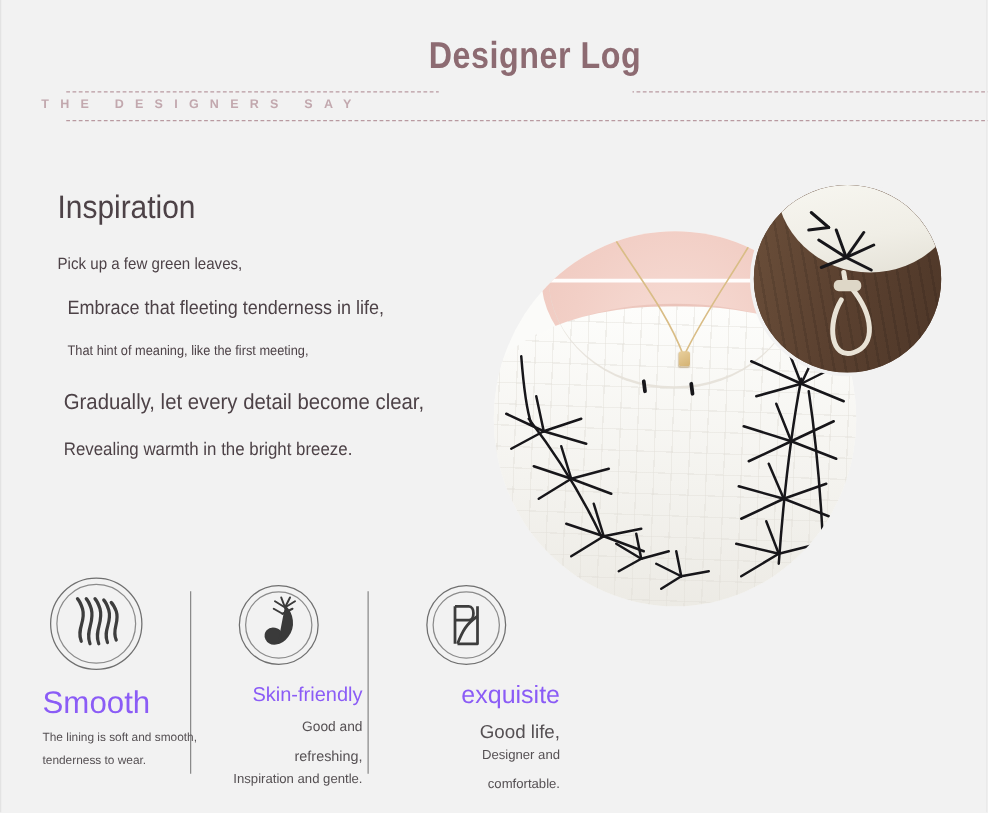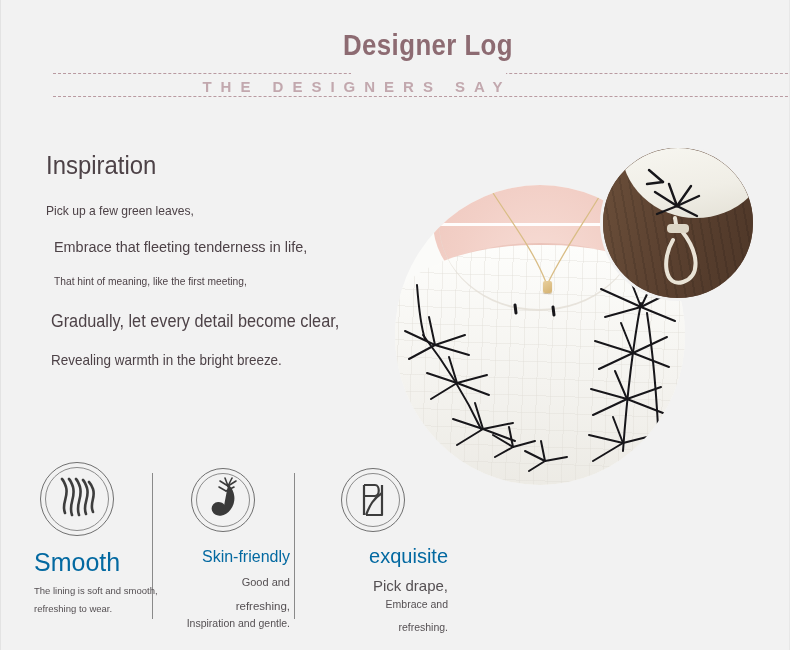--- a/index.html
+++ b/index.html
@@ -33,22 +33,22 @@
     z-index:1;
   }
   .rule-top{top:73px;}
   .rule-bottom{top:96px;}
   .rule-mask{
     position:absolute;top:66px;left:318px;width:155px;height:14px;
     background:#f2f2f2;z-index:2;
   }
   .subtitle{
     position:absolute;left:0;top:78px;width:648px;
-    text-align:center;
-    font-size:15px;font-weight:bold;
+    text-align:left;
+    font-size:10px;font-weight:bold;
     letter-spacing:9px;
     color:#c2a8ae;
     z-index:3;
   }
 
   
   .inspiration{position:absolute;left:46px;top:150px;width:360px;}
   .insp-title{
     font-family:"Liberation Sans Narrow","Liberation Sans",sans-serif;
     font-size:26px;font-weight:normal;color:#4d4247;
@@ -137,21 +137,21 @@
   .ring:after{
     content:"";position:absolute;inset:4px;border-radius:50%;
     border:1.2px solid #8b8b8b;
   }
   .ring-1{width:72px;height:72px;margin:2px 0 0 8px;}
   .ring-2{width:62px;height:62px;margin:8px auto 0 auto;}
   .ring-3{width:62px;height:62px;margin:8px auto 0 auto;}
   .ring svg{position:absolute;inset:0;}
   .feat-title{
     font-family:"Liberation Sans Narrow","Liberation Sans",sans-serif;
-    color:#0369a1;white-space:nowrap;transform-origin:center;
+    color:#8b5cf6;white-space:nowrap;transform-origin:center;
   }
   .feat-1 .feat-title{font-size:25px;margin:12px 0 5px 2px;text-align:left;}
   .feat-2 .feat-title{font-size:16px;margin:16px 0 6px 0;}
   .feat-3 .feat-title{font-size:20px;margin:13px 0 4px 0;}
   .feat-sub{
     font-family:"Liberation Sans Narrow","Liberation Sans",sans-serif;
     color:#555053;line-height:1.9;white-space:nowrap;
   }
   .feat-1 .feat-sub{font-size:9.5px;text-align:left;margin-left:2px;}
   .feat-2 .s-a{font-size:11px;margin-top:2px;}
@@ -293,21 +293,21 @@
             <path d="M24 50 C20 40, 28 34, 25 24 C23 18, 22 17, 21 16"></path>
             <path d="M31 52 C27 41, 35 35, 32 24 C30 18, 29 17, 28 16"></path>
             <path d="M38 52 C34 41, 42 35, 39 24 C37 18, 36 17, 35 16"></path>
             <path d="M45 51 C41 41, 49 35, 46 25 C44 19, 43 18, 42 17"></path>
             <path d="M52 49 C48 40, 55 35, 52 26 C50 21, 49 20, 48 19"></path>
           </g>
         </svg>
       </div>
       <div class="feat-title">Smooth</div>
       <div class="feat-sub">The lining is soft and smooth,</div>
-      <div class="feat-sub">refreshing to wear.</div>
+      <div class="feat-sub">tenderness to wear.</div>
     </div>
 
     <div class="feat feat-2">
       <div class="ring ring-2">
         <svg viewBox="0 0 62 62">
           <path d="M36 16 C42 22, 44 32, 38 40 C33 47, 24 48, 21 42 C19 37, 23 33, 28 34 C33 35, 34 40, 31 42" fill="#3a3a3a" stroke="#3a3a3a" stroke-width="1.6"></path>
           <g stroke="#3a3a3a" stroke-width="1.6" fill="none" stroke-linecap="round">
             <path d="M36 17 L28 12"></path>
               <path d="M36 17 L33 9"></path>
             <path d="M36 17 L40 9"></path>
@@ -328,19 +328,19 @@
         <svg viewBox="0 0 62 62">
           <g fill="none" stroke="#3d3d3d" stroke-width="2.2" stroke-linejoin="round">
             <path d="M22 16 L22 46"></path>
             <path d="M22 16 L33 16 C38 16, 38 27, 33 27 L22 27"></path>
             <path d="M40 16 L40 46 L24 46"></path>
             <path d="M40 24 C31 30, 28 36, 24 46"></path>
           </g>
         </svg>
       </div>
       <div class="feat-title">exquisite</div>
-      <div class="feat-sub s-a">Pick drape,</div>
-      <div class="feat-sub s-b">Embrace and</div>
-      <div class="feat-sub s-c">refreshing.</div>
+      <div class="feat-sub s-a">Good life,</div>
+      <div class="feat-sub s-b">Designer and</div>
+      <div class="feat-sub s-c">comfortable.</div>
     </div>
 
   </div>
 </div>
 
 </body></html>

